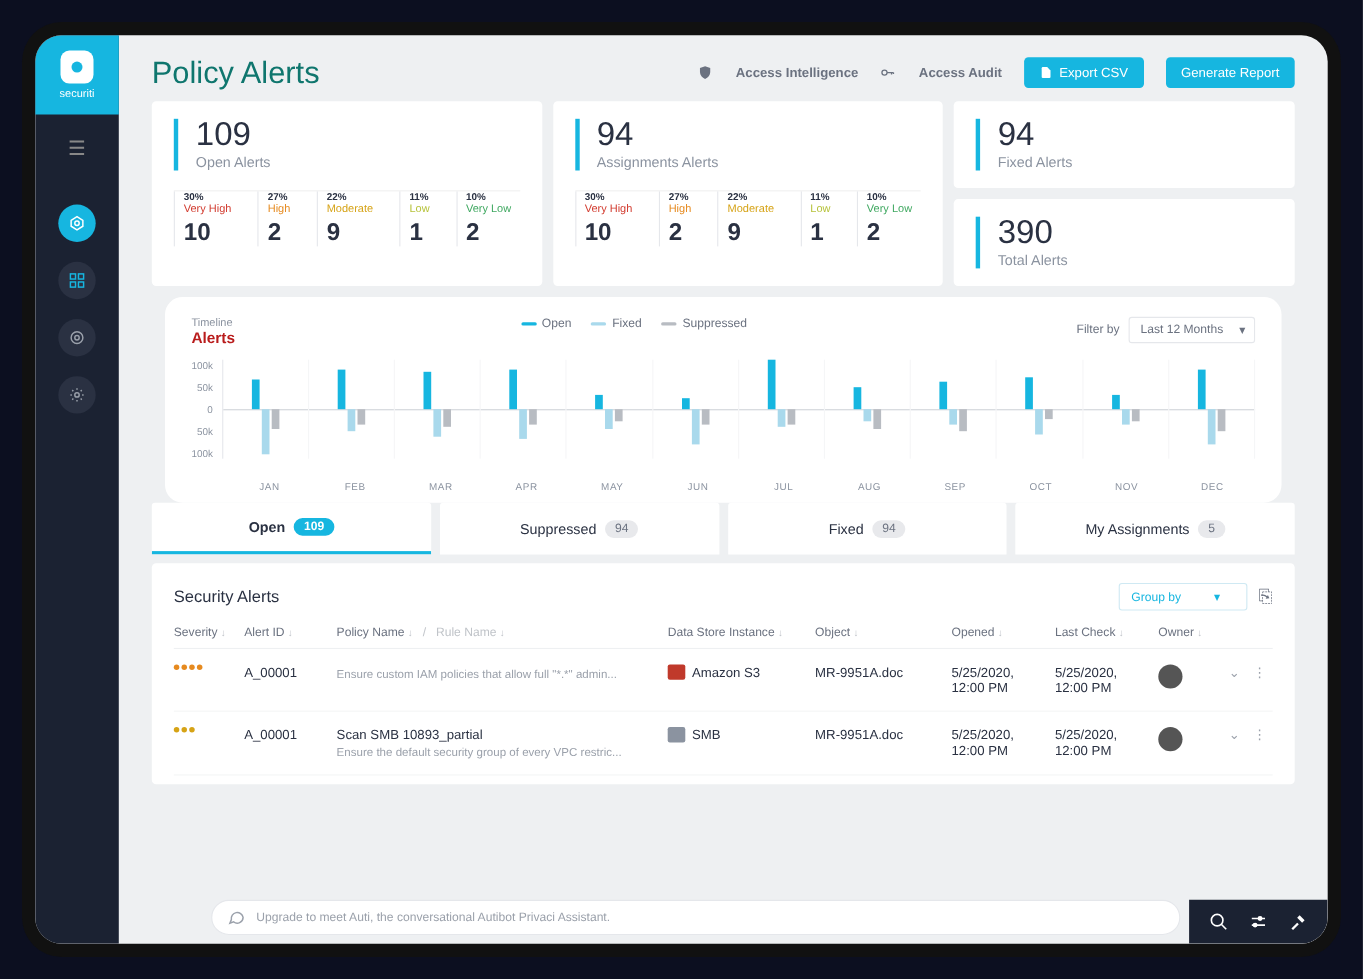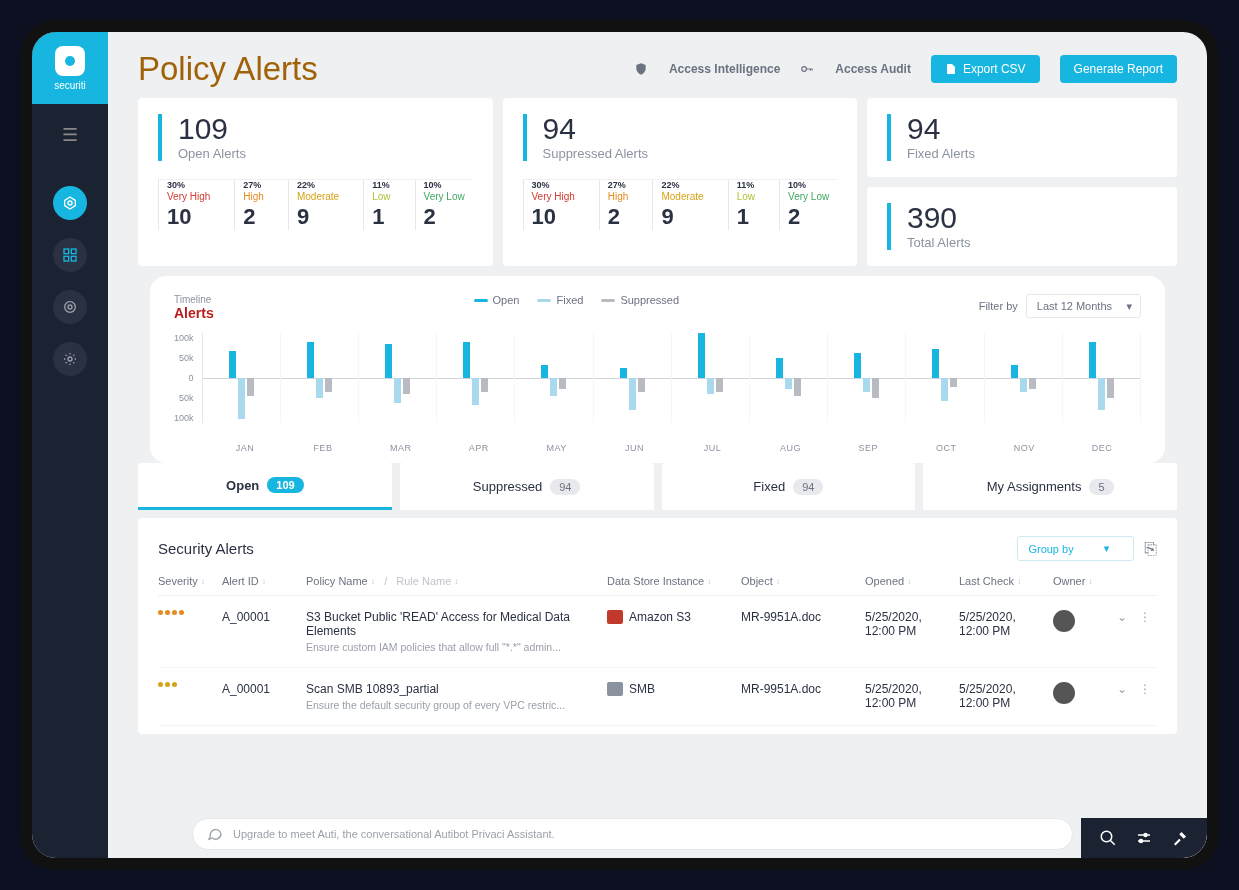--- a/index.html
+++ b/index.html
@@ -11,21 +11,21 @@
 .logo-icon { width: 30px; height: 30px; background: #fff; border-radius: 8px; position: relative; display:flex;align-items:center;justify-content:center;}
 .logo-icon::after{content:"";width:10px;height:10px;background:#16b6e0;border-radius:50%;}
 .logo-text { color: #fff; font-size: 10px; margin-top: 4px; font-weight: 500; }
 .menu-btn { color: #888; font-size: 18px; margin: 20px 0; cursor: pointer; }
 .nav-icons { display: flex; flex-direction: column; gap: 18px; margin-top: 20px; }
 .nav-icon { width: 34px; height: 34px; border-radius: 50%; background: #2a3142; display: flex; align-items: center; justify-content: center; cursor: pointer; }
 .nav-icon.active { background: #16b6e0; }
 .nav-icon svg { width: 16px; height: 16px; }
 .main { flex: 1; display: flex; flex-direction: column; overflow-y: auto; position: relative; }
 .header { display: flex; align-items: center; padding: 18px 30px 10px; gap: 20px; }
-.page-title { font-size: 33px; font-weight: 400; color: #a16207; flex: 1; }
+.page-title { font-size: 28px; font-weight: 400; color: #0f766e; flex: 1; }
 .header-link { display: flex; align-items: flex-end; gap: 21px; color: #6b7280; font-size: 12px; cursor: pointer; font-weight: bold; }
 .btn { padding: 7px 14px; border-radius: 4px; font-size: 12px; cursor: pointer; border: none; display: flex; align-items: center; gap: 6px; }
 .btn-primary { background: #16b6e0; color: #fff; }
 .cards-row { display: flex; gap: 10px; padding: 0 30px; }
 .card { background: #fff; border-radius: 4px; padding: 16px 20px; }
 .card-big { flex: 1; }
 .card-side { width: 310px; display: flex; flex-direction: column; gap: 10px; }
 .card-accent { border-left: 4px solid #16b6e0; padding-left: 16px; }
 .big-num { font-size: 30px; font-weight: 500; color: #2a3142; line-height: 1; }
 .sub-label { color: #8b93a0; font-size: 13px; margin-top: 2px; }
@@ -179,21 +179,21 @@
               <div class="sev-item">
                 <div class="sev-pct">10%</div>
                 <div class="sev-label" style="color:#3fa860">Very Low</div>
                 <div class="sev-num">2</div>
               </div>
             </div>
       </div>
       <div class="card card-big">
         <div class="card-accent">
           <div class="big-num">94</div>
-          <div class="sub-label">Suppressed Alerts</div>
+          <div class="sub-label">Assignments Alerts</div>
         </div>
         <div class="severity-row" id="supp-sev">
               <div class="sev-item">
                 <div class="sev-pct">30%</div>
                 <div class="sev-label" style="color:#d23b2f">Very High</div>
                 <div class="sev-num">10</div>
               </div>
               <div class="sev-item">
                 <div class="sev-pct">27%</div>
                 <div class="sev-label" style="color:#e68a1f">High</div>
@@ -442,21 +442,20 @@
               <div class="col-sev">
                 <div class="dots">
                   <span class="dot" style="background:#e68a1f"></span>
                   <span class="dot" style="background:#e68a1f"></span>
                   <span class="dot" style="background:#e68a1f"></span>
                   <span class="dot" style="background:#e68a1f"></span>
                 </div>
               </div>
               <div class="col-id">A_00001</div>
               <div class="col-pol">
-                <div>S3 Bucket Public 'READ' Access for Medical Data Elements</div>
                 <div class="pol-sub">Ensure custom IAM policies that allow full "*.*" admin...</div>
               </div>
               <div class="col-ds ds-cell">
                 <span class="ds-icon" style="background:#c0392b;border-radius:2px;"></span>
                 <span>Amazon S3</span>
               </div>
               <div class="col-obj">MR-9951A.doc</div>
               <div class="col-op">5/25/2020, 12:00 PM</div>
               <div class="col-lc">5/25/2020, 12:00 PM</div>
               <div class="col-ow">

